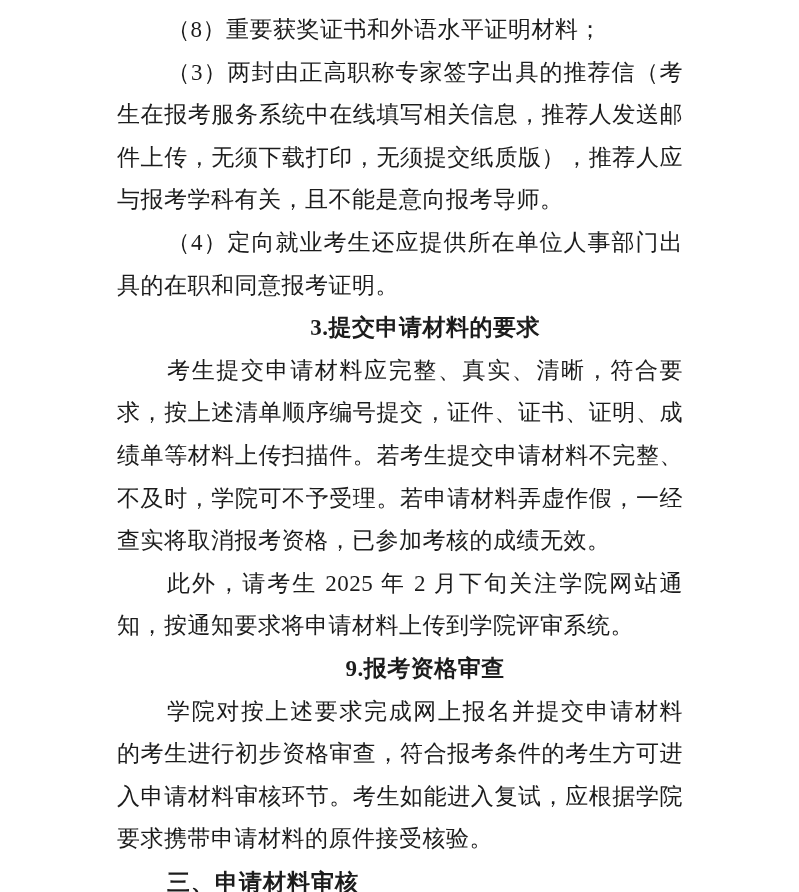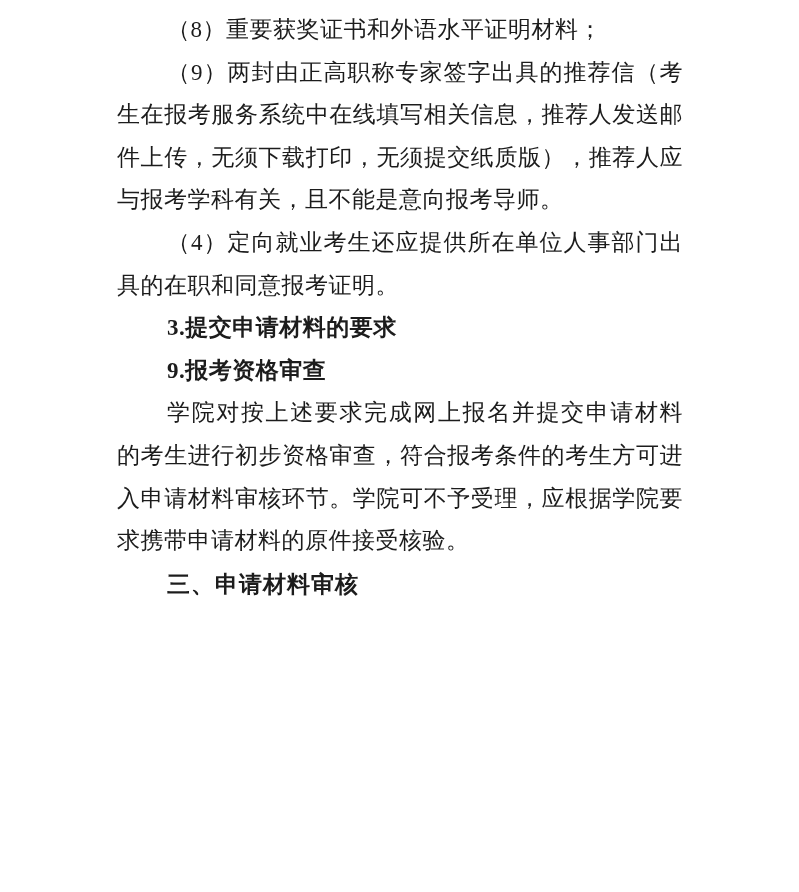--- a/index.html
+++ b/index.html
@@ -26,36 +26,38 @@
     font-size: 23px;
     line-height: 42.6px;
     color: #1c1c1c;
     text-indent: 50px;
     text-align: justify;
     text-justify: inter-character;
     letter-spacing: 0.5px;
   }
   .heading-serif {
     font-weight: 700;
-    text-align: left;
+    text-align: center;
     letter-spacing: 0.5px;
   }
   .heading-sans {
     font-family: "Liberation Sans", "DejaVu Sans", sans-serif;
     font-weight: 700;
     text-align: left;
     letter-spacing: 1px;
   }
 </style>
 </head>
 <body>
 
 <div class="page">
   <div class="doc">
     <p class="para">（8）重要获奖证书和外语水平证明材料；</p>
-    <p class="para">（9）两封由正高职称专家签字出具的推荐信（考生在报考服务系统中在线填写相关信息，推荐人发送邮件上传，无须下载打印，无须提交纸质版），推荐人应与报考学科有关，且不能是意向报考导师。</p>
+    <p class="para">（3）两封由正高职称专家签字出具的推荐信（考生在报考服务系统中在线填写相关信息，推荐人发送邮件上传，无须下载打印，无须提交纸质版），推荐人应与报考学科有关，且不能是意向报考导师。</p>
     <p class="para">（4）定向就业考生还应提供所在单位人事部门出具的在职和同意报考证明。</p>
     <p class="para heading-serif">3.提交申请材料的要求</p>
+    <p class="para">考生提交申请材料应完整、真实、清晰，符合要求，按上述清单顺序编号提交，证件、证书、证明、成绩单等材料上传扫描件。若考生提交申请材料不完整、不及时，学院可不予受理。若申请材料弄虚作假，一经查实将取消报考资格，已参加考核的成绩无效。</p>
+    <p class="para">此外，请考生 2025 年 2 月下旬关注学院网站通知，按通知要求将申请材料上传到学院评审系统。</p>
     <p class="para heading-serif">9.报考资格审查</p>
-    <p class="para">学院对按上述要求完成网上报名并提交申请材料的考生进行初步资格审查，符合报考条件的考生方可进入申请材料审核环节。学院可不予受理，应根据学院要求携带申请材料的原件接受核验。</p>
+    <p class="para">学院对按上述要求完成网上报名并提交申请材料的考生进行初步资格审查，符合报考条件的考生方可进入申请材料审核环节。考生如能进入复试，应根据学院要求携带申请材料的原件接受核验。</p>
     <p class="para heading-sans">三、申请材料审核</p>
   </div>
 </div>
 
 </body></html>

